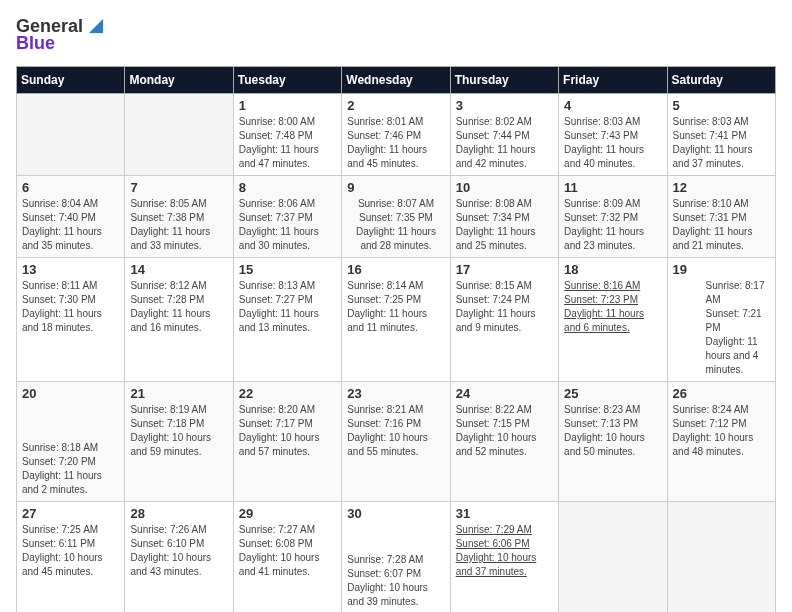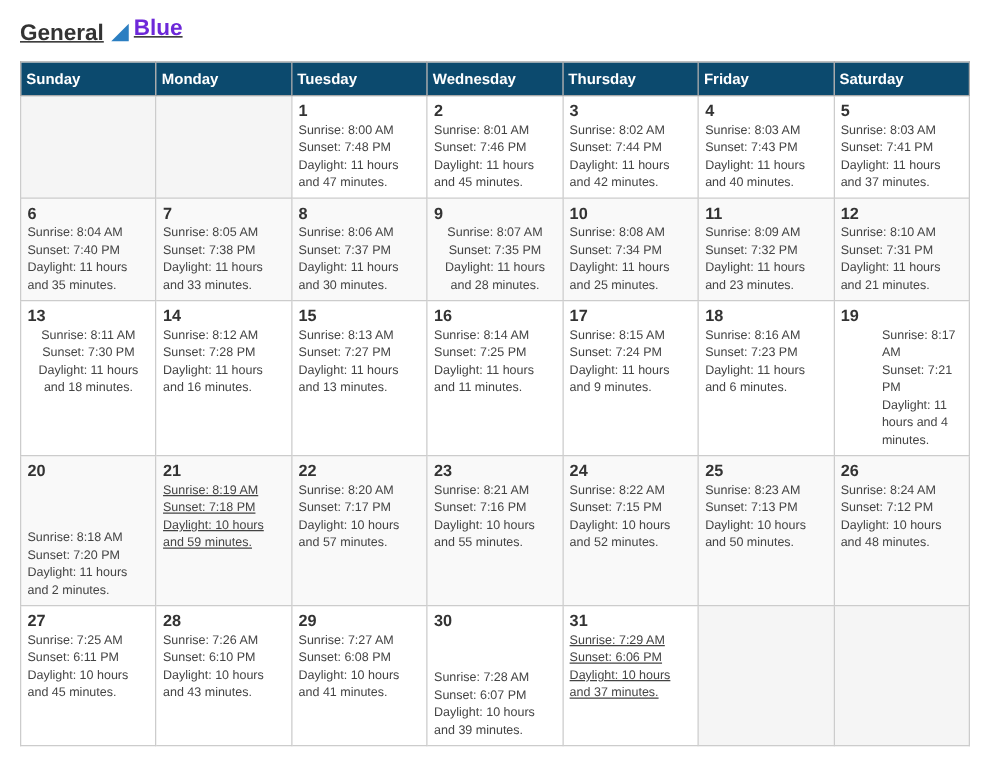--- a/index.html
+++ b/index.html
@@ -35,21 +35,21 @@
       font-size: 16px;
       font-weight: normal;
       color: #555;
     }
     table {
       width: 100%;
       border-collapse: collapse;
       table-layout: fixed;
     }
     thead tr th {
-      background-color: #0c4a6e;
+      background-color: #0f172a;
       color: white;
       font-size: 12px;
       font-weight: bold;
       padding: 6px 4px;
       text-align: left;
       border: 1px solid #aaa;
     }
     tbody tr td {
       vertical-align: top;
       border: 1px solid #ccc;
@@ -76,21 +76,21 @@
     }
     .empty-cell {
       background: #f5f5f5 !important;
     }
   </style>
 </head>
 <body>
 
 <div class="header">
   <div class="logo">
-    <div style="display:flex;flex-direction:row;align-items:flex-start;text-decoration:underline;">
+    <div style="display:flex;flex-direction:column;align-items:flex-start;">
       <div style="display:flex;align-items:center;">
         <span class="logo-general" style="font-size:18px;font-weight:bold;color:#333;">General</span>
         <svg width="22" height="22" viewBox="0 0 22 22" style="margin-left:2px;margin-top:-2px;">
           <polygon points="4,18 18,4 18,18" fill="#2b7ec1"></polygon>
         </svg>
       </div>
       <span class="logo-blue" style="font-size:18px;font-weight:bold;color:#6d28d9;margin-top:-4px;">Blue</span>
     </div>
   </div>
   <div class="month-title">
@@ -186,21 +186,21 @@
         <td>
           <span class="day-num">12</span>
           <div class="day-info" style="white-space: pre-line;">Sunrise: 8:10 AM
 Sunset: 7:31 PM
 Daylight: 11 hours and 21 minutes.</div>
         </td>
       </tr>
       <tr>
         <td>
           <span class="day-num">13</span>
-          <div class="day-info" style="white-space: pre-line; text-align: center;">Sunrise: 8:11 AM
+          <div class="day-info" style="white-space: pre-line;">Sunrise: 8:11 AM
 Sunset: 7:30 PM
 Daylight: 11 hours and 18 minutes.</div>
         </td>
         <td>
           <span class="day-num">14</span>
           <div class="day-info" style="white-space: pre-line;">Sunrise: 8:12 AM
 Sunset: 7:28 PM
 Daylight: 11 hours and 16 minutes.</div>
         </td>
         <td>
@@ -216,41 +216,41 @@
 Daylight: 11 hours and 11 minutes.</div>
         </td>
         <td>
           <span class="day-num">17</span>
           <div class="day-info" style="white-space: pre-line;">Sunrise: 8:15 AM
 Sunset: 7:24 PM
 Daylight: 11 hours and 9 minutes.</div>
         </td>
         <td>
           <span class="day-num">18</span>
-          <div class="day-info" style="white-space: pre-line;">Sunrise: 8:16 AM
+          <div class="day-info" style="white-space: pre-line; text-decoration: underline;">Sunrise: 8:16 AM
 Sunset: 7:23 PM
 Daylight: 11 hours and 6 minutes.</div>
         </td>
         <td>
           <span class="day-num">19</span>
           <div class="day-info" style="white-space: pre-line; margin-left: 33px;">Sunrise: 8:17 AM
 Sunset: 7:21 PM
 Daylight: 11 hours and 4 minutes.</div>
         </td>
       </tr>
       <tr>
         <td>
           <span class="day-num">20</span>
           <div class="day-info" style="white-space: pre-line; margin-top: 40px;">Sunrise: 8:18 AM
 Sunset: 7:20 PM
 Daylight: 11 hours and 2 minutes.</div>
         </td>
         <td>
           <span class="day-num">21</span>
-          <div class="day-info" style="white-space: pre-line; text-decoration: underline;">Sunrise: 8:19 AM
+          <div class="day-info" style="white-space: pre-line;">Sunrise: 8:19 AM
 Sunset: 7:18 PM
 Daylight: 10 hours and 59 minutes.</div>
         </td>
         <td>
           <span class="day-num">22</span>
           <div class="day-info" style="white-space: pre-line;">Sunrise: 8:20 AM
 Sunset: 7:17 PM
 Daylight: 10 hours and 57 minutes.</div>
         </td>
         <td>

